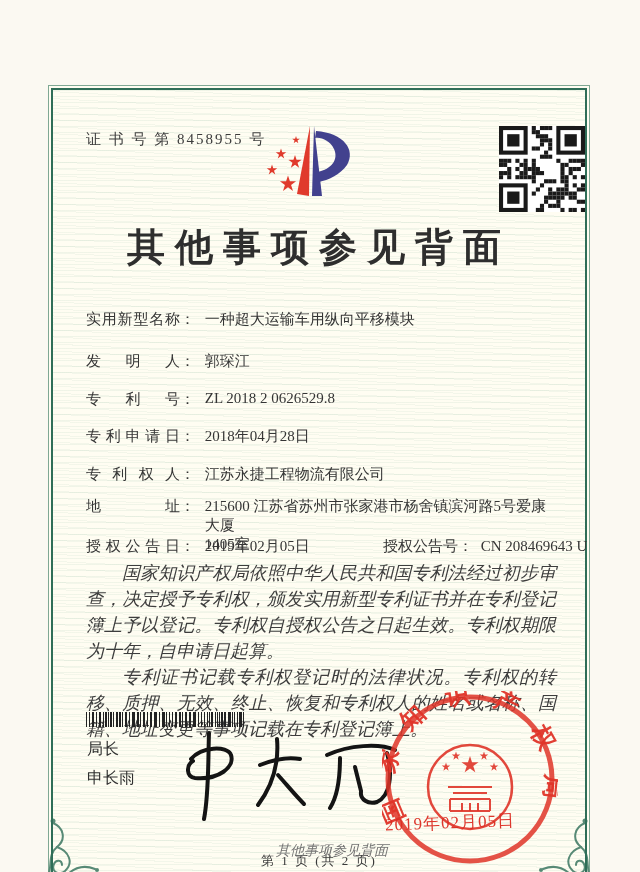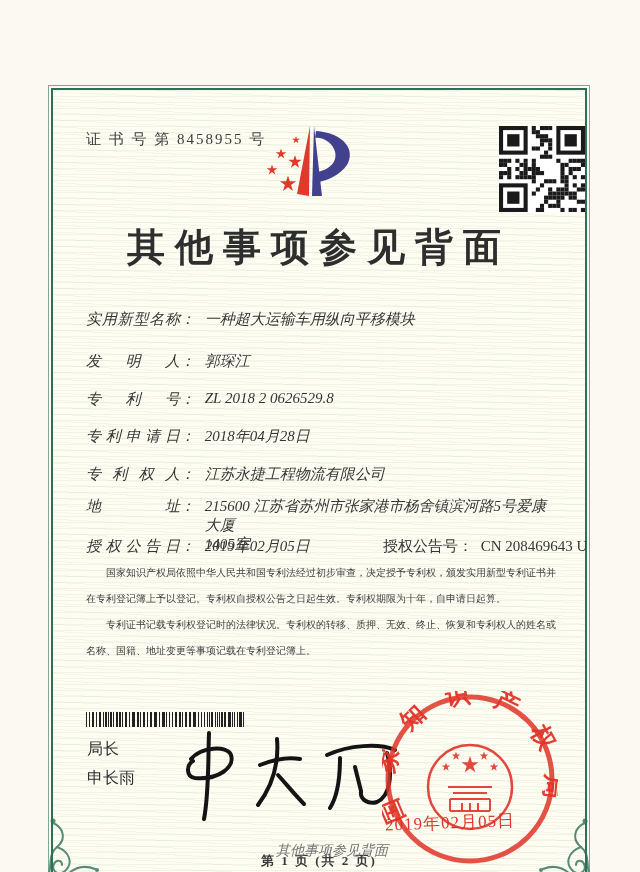--- a/index.html
+++ b/index.html
@@ -13,40 +13,40 @@
          background:
            repeating-linear-gradient(0deg, rgba(140,185,160,0.13) 0 1px, rgba(0,0,0,0) 1px 6px),
            repeating-linear-gradient(3deg, rgba(140,185,160,0.10) 0 1px, rgba(0,0,0,0) 1px 7px),
            #fffdf2; margin-top: 43px;}
   .cert-no{position:absolute;left:37px;top:44px;font-size:15px;letter-spacing:2px;color:#3c3c3c;}
   .logo{position:absolute;left:185px;top:26px;width:180px;height:110px;}
   .qr{position:absolute;left:450px;top:40px;width:86px;height:86px;}
   .title{position:absolute;left:0;top:136px;width:100%;text-align:center;
          font-size:38px;font-weight:600;letter-spacing:10px;color:#2e2e2e;}
   .fields{position:absolute;left:37px;top:0;width:480px;font-size:15px;color:#353535;}
-  .frow{position:absolute;left:0;white-space:nowrap;font-style:italic;}
+  .frow{position:absolute;left:0;white-space:nowrap;}
   .flabel{display:inline-block;width:94px;text-align:justify;text-align-last:justify;vertical-align:top;}
   .fcolon{display:inline-block;vertical-align:top;}
   .fvalue{display:inline-block;margin-left:6px;vertical-align:top;white-space:pre-line;max-width:350px;}
   .frow2{position:absolute;white-space:nowrap;font-family:Liberation Serif, serif;}
-  .body-text{position:absolute;left:37px;top:474px;width:470px;font-size:10px;
-             line-height:26px;color:#3d3d3d;text-align:justify;}
+  .body-text{position:absolute;left:37px;top:474px;width:470px;font-size:18px;
+             line-height:26px;font-style:italic;color:#3d3d3d;text-align:justify;}
   .body-text p{margin:0;text-indent:2em;}
   .barcode{position:absolute;left:37px;top:626px;width:162px;height:15px;}
   .director-title{position:absolute;left:38px;top:653px;font-size:16px;color:#2f2f2f;
                   font-family:"Liberation Sans","DejaVu Sans",sans-serif;}
   .director-name{position:absolute;left:38px;top:682px;font-size:16px;color:#2f2f2f;
                  font-family:"Liberation Sans","DejaVu Sans",sans-serif;}
   .sig{position:absolute;left:132px;top:632px;width:220px;height:110px;}
   .seal{position:absolute;left:333px;top:605px;width:176px;height:176px;}
   .seal-date{position:absolute;left:336px;top:724px;width:200px;font-size:17px;
              color:rgba(219,44,34,.95);letter-spacing:1px;transform:rotate(-2deg);
              font-weight:500;}
   .page-num{position:absolute;left:0;top:766px;width:100%;text-align:center;
-            font-size:13px;letter-spacing:2px;color:#3a3a3a;font-weight:bold;}
+            font-size:13px;letter-spacing:2px;color:#3a3a3a;}
   .back-note{position:absolute;left:12px;top:842px;width:100%;text-align:center;
              font-size:14px;font-style:italic;color:#737373;}
   .corner{position:absolute;width:78px;height:78px;}
   .corner.left{left:-8px;bottom:-10px;}
   .corner.right{right:-8px;bottom:-10px;transform:scaleX(-1);}
 </style>
 </head>
 <body>
 
 <div class="page">

